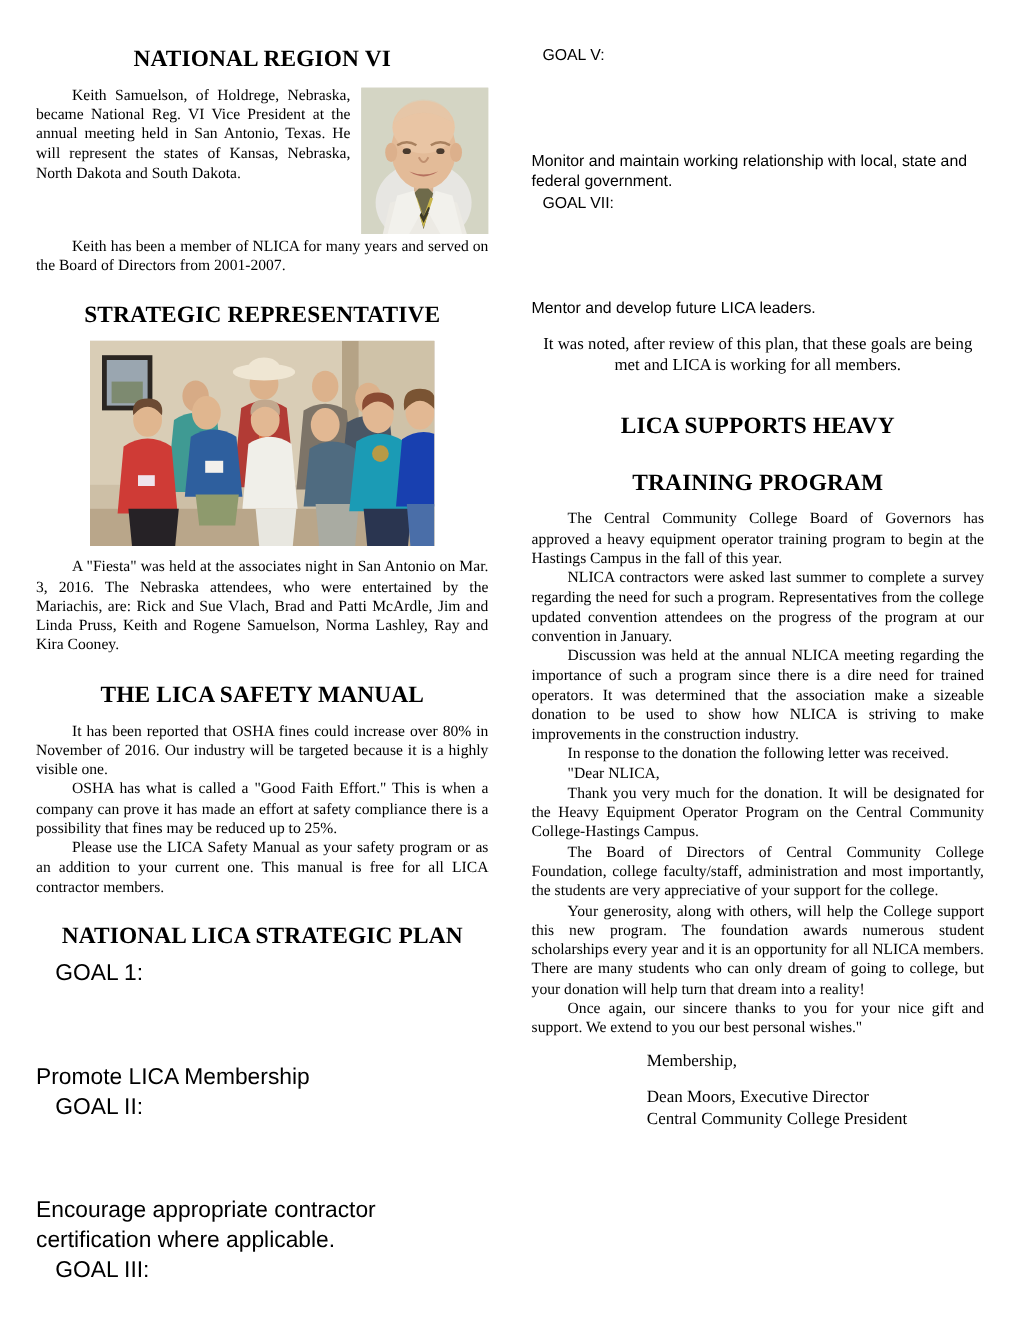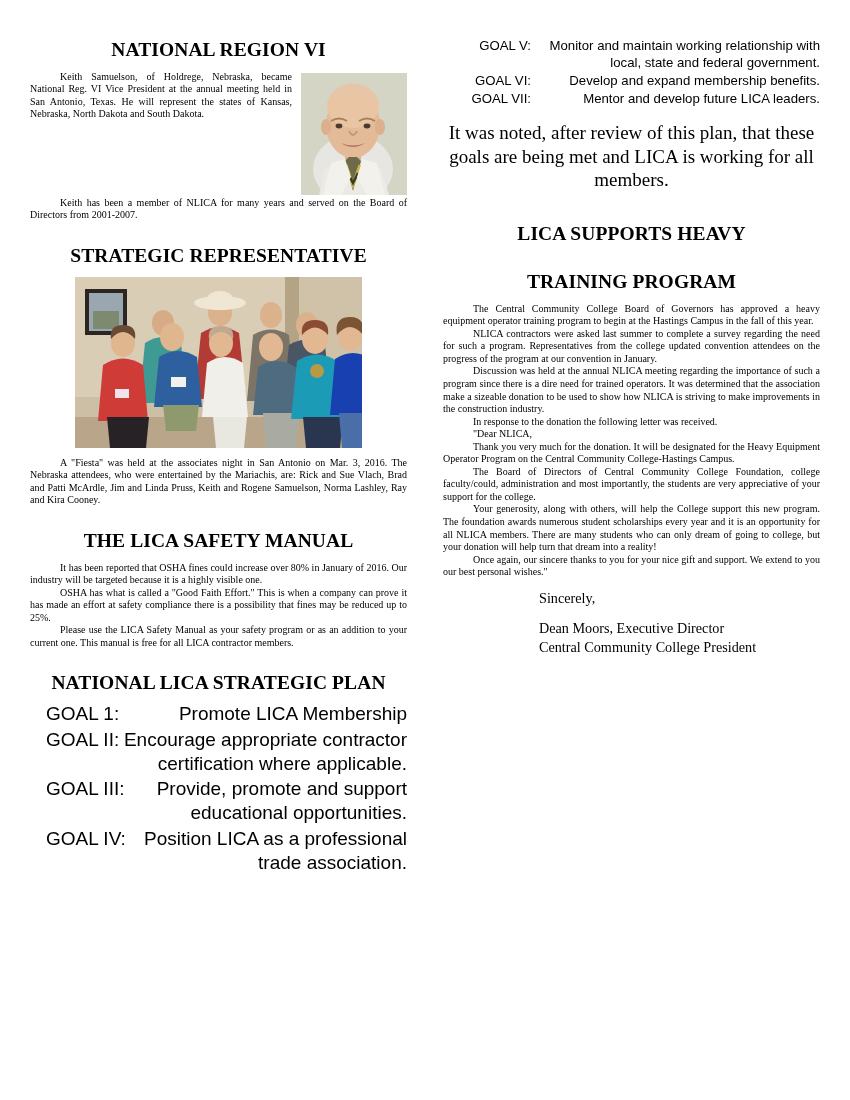--- a/index.html
+++ b/index.html
@@ -42,21 +42,21 @@
     font-weight: bold;
     font-size: 19.5px;
     line-height: 1.22;
     text-align: center;
     margin: 0 0 9px 0;
     letter-spacing: 0.1px;
   }
   .heading.tight { margin-bottom: 7px; }
 
   p.body {
-    font-size: 10px;
+    font-size: 13px;
     line-height: 1.255;
     text-align: justify;
     text-justify: inter-word;
     margin: 0 0 0 0;
     text-indent: 30px;
     hyphens: none;
   }
   p.body.left { text-align: left; }
 
   .wrap-photo {
@@ -79,24 +79,23 @@
   }
 
   .goals {
     margin: 4px 0 0 0;
     font-family: "Liberation Sans", "DejaVu Sans", sans-serif;
     font-size: 19px;
     line-height: 1.28;
   }
   .goal-row {
     display: flex;
-    flex-direction: row;
+    flex-direction: column;
     align-items: flex-start;
     margin-bottom: 1px;
-    text-align: right;
   }
   .goal-label {
     width: 86px;
     flex: 0 0 86px;
     padding-left: 16px;
     box-sizing: border-box;
     white-space: nowrap;
   }
   .goal-text { flex: 1 1 auto; }
 
@@ -106,21 +105,21 @@
     font-size: 13.2px;
     line-height: 1.28;
   }
   .goals-right .goal-label {
     width: 88px;
     flex: 0 0 88px;
     padding-left: 9px;
   }
 
   .note-center {
-    font-size: 19px;
+    font-size: 14px;
     line-height: 1.26;
     text-align: center;
     margin: 13px 0 0 0;
     padding: 0 4px;
   }
 
   .sig {
     margin: 10px 0 0 0;
     padding-left: 96px;
     font-size: 14.2px;
@@ -241,21 +240,21 @@
           </svg>
         </div>
 
         <p class="body">A "Fiesta" was held at the associates night in San Antonio on Mar. 3, 2016. The Nebraska attendees, who were entertained by the Mariachis, are: Rick and Sue Vlach, Brad and Patti McArdle, Jim and Linda Pruss, Keith and Rogene Samuelson, Norma Lashley, Ray and Kira Cooney.</p>
       </div>
 
       <div class="spacer-lg"></div>
 
       <div>
         <h2 class="heading">THE LICA SAFETY MANUAL</h2>
-        <p class="body">It has been reported that OSHA fines could increase over 80% in January of 2016. Our industry will be targeted because it is a highly visible one.</p>
+        <p class="body">It has been reported that OSHA fines could increase over 80% in November of 2016. Our industry will be targeted because it is a highly visible one.</p>
         <p class="body">OSHA has what is called a "Good Faith Effort." This is when a company can prove it has made an effort at safety compliance there is a possibility that fines may be reduced up to 25%.</p>
         <p class="body">Please use the LICA Safety Manual as your safety program or as an addition to your current one. This manual is free for all LICA contractor members.</p>
       </div>
 
       <div class="spacer-lg"></div>
 
       <div>
         <h2 class="heading tight">NATIONAL LICA STRATEGIC PLAN</h2>
         <div class="goals">
           <div class="goal-row">
@@ -280,24 +279,20 @@
     </div>
 
     <div class="col col-right">
 
       <div class="goals goals-right">
         <div class="goal-row">
           <div class="goal-label">GOAL V:</div>
           <div class="goal-text">Monitor and maintain working relationship with local, state and federal government.</div>
         </div>
         <div class="goal-row">
-          <div class="goal-label">GOAL VI:</div>
-          <div class="goal-text">Develop and expand membership benefits.</div>
-        </div>
-        <div class="goal-row">
           <div class="goal-label">GOAL VII:</div>
           <div class="goal-text">Mentor and develop future LICA leaders.</div>
         </div>
       </div>
 
       <p class="note-center">It was noted, after review of this plan, that these goals are being met and LICA is working for all members.</p>
 
       <div class="spacer-xl"></div>
 
       <div>
@@ -307,26 +302,26 @@
           <span>TRAINING PROGRAM</span>
         </h2>
 
         <p class="body">The Central Community College Board of Governors has approved a heavy equipment operator training program to begin at the Hastings Campus in the fall of this year.</p>
         <p class="body">NLICA contractors were asked last summer to complete a survey regarding the need for such a program. Representatives from the college updated convention attendees on the progress of the program at our convention in January.</p>
         <p class="body">Discussion was held at the annual NLICA meeting regarding the importance of such a program since there is a dire need for trained operators. It was determined that the association make a sizeable donation to be used to show how NLICA is striving to make improvements in the construction industry.</p>
         <p class="body">In response to the donation the following letter was received.</p>
 
         <p class="body left">"Dear NLICA,</p>
         <p class="body">Thank you very much for the donation. It will be designated for the Heavy Equipment Operator Program on the Central Community College-Hastings Campus.</p>
-        <p class="body">The Board of Directors of Central Community College Foundation, college faculty/could, administration and most importantly, the students are very appreciative of your support for the college.</p>
+        <p class="body">The Board of Directors of Central Community College Foundation, college faculty/staff, administration and most importantly, the students are very appreciative of your support for the college.</p>
         <p class="body">Your generosity, along with others, will help the College support this new program. The foundation awards numerous student scholarships every year and it is an opportunity for all NLICA members. There are many students who can only dream of going to college, but your donation will help turn that dream into a reality!</p>
         <p class="body">Once again, our sincere thanks to you for your nice gift and support. We extend to you our best personal wishes."</p>
 
         <div class="sig">
-          <div class="sig-line">Sincerely,</div>
+          <div class="sig-line">Membership,</div>
           <div class="sig-gap"></div>
           <div class="sig-line">Dean Moors, Executive Director</div>
           <div class="sig-line">Central Community College President</div>
         </div>
       </div>
 
     </div>
   </div>
 </div>
 

